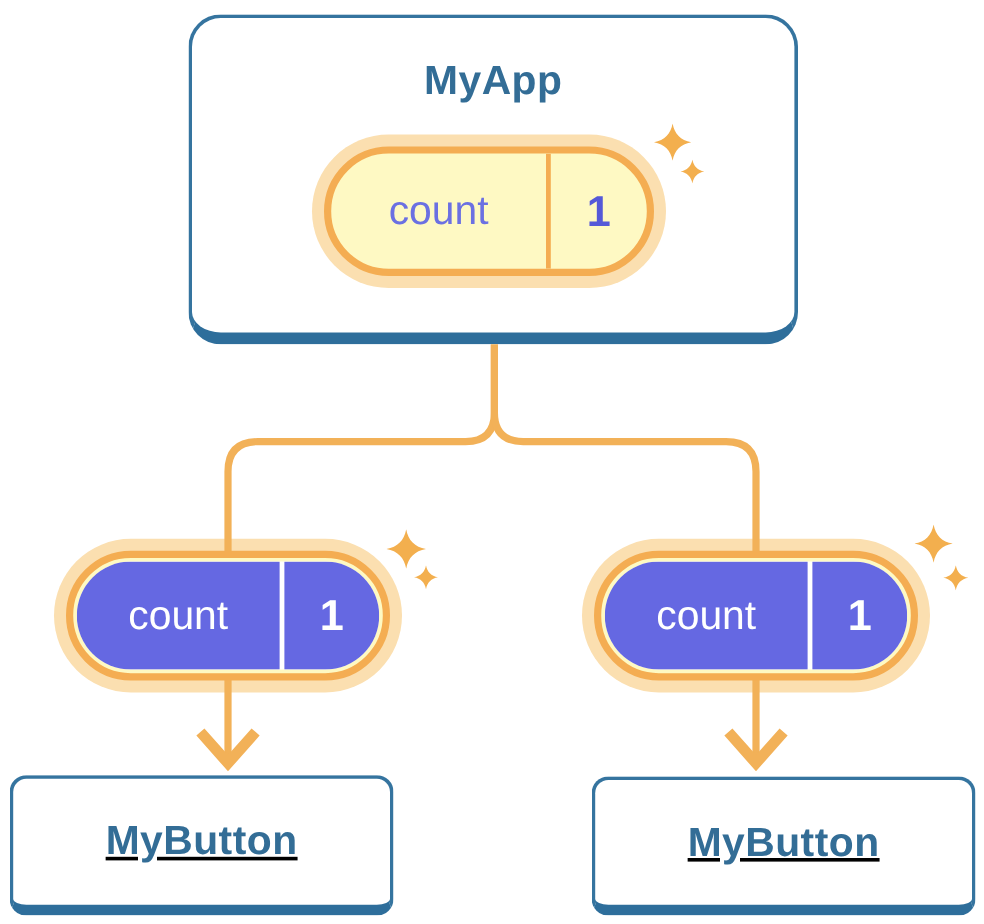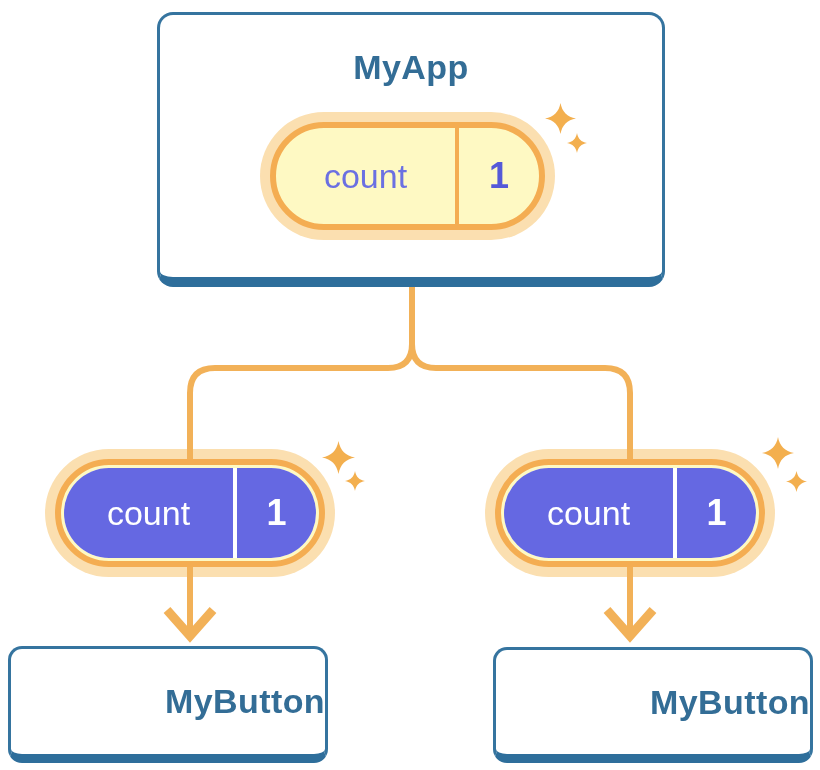--- a/index.html
+++ b/index.html
@@ -16,27 +16,28 @@
 
   
   .card {
     position: absolute;
     background: #ffffff;
     border: 3px solid var(--blue_border, #35749F);
     border-bottom: 10px solid var(--blue_accent, #2E6E9B);
     border-radius: 16px;
     z-index: 1;
   }
-  .card-root { left: 157px; top: 12px; width: 508px; height: 275px; }
+  .card-root { left: 157px; top: 12px; width: 508px; height: 275px; border-radius: 27px; }
   .card-child {
     border-radius: 14px;
     border-bottom-width: 9px;
     display: flex;
     align-items: center;
-    justify-content: flex-end;
+    justify-content: center;
+    text-decoration: underline;
   }
   .card-child-left  { left: 8px;   top: 646px; width: 320px; height: 117px; }
   .card-child-right { left: 493px; top: 647px; width: 320px; height: 116px; }
 
   .component-title {
     color: var(--blue_text, #336D96);
     font-size: 34px;
     font-weight: 600;
     letter-spacing: 0.4px;
     text-align: center;

